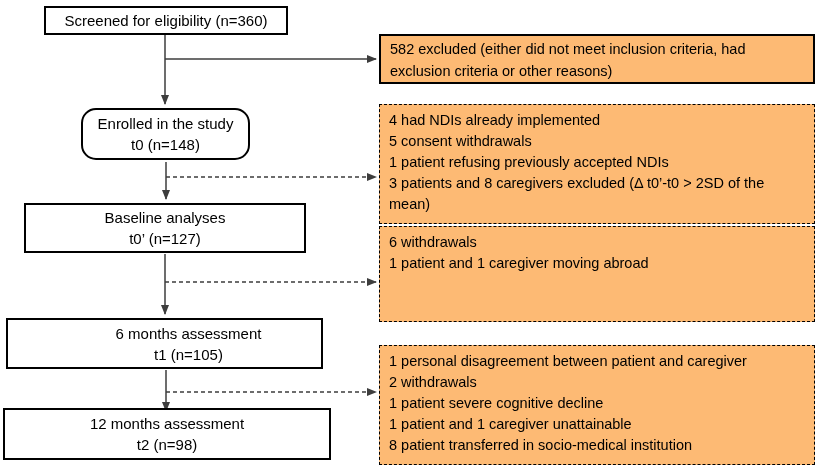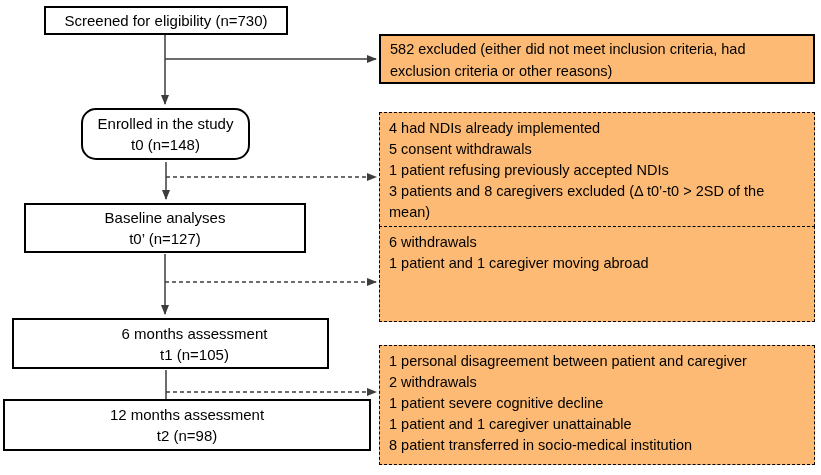--- a/index.html
+++ b/index.html
@@ -68,48 +68,48 @@
     <line x1="165" y1="59" x2="376" y2="59" stroke="#3d3d3d" stroke-width="1.5" marker-end="url(#arrow)"></line>
     <line x1="166" y1="162" x2="166" y2="199" stroke="#3d3d3d" stroke-width="1.5" marker-end="url(#arrow)"></line>
     <line x1="166" y1="177" x2="376" y2="177" stroke="#3d3d3d" stroke-width="1.5" stroke-dasharray="4 3" marker-end="url(#arrow)"></line>
     <line x1="165" y1="254" x2="165" y2="314" stroke="#3d3d3d" stroke-width="1.5" marker-end="url(#arrow)"></line>
     <line x1="165" y1="282" x2="376" y2="282" stroke="#3d3d3d" stroke-width="1.5" stroke-dasharray="4 3" marker-end="url(#arrow)"></line>
     <line x1="166" y1="370" x2="166" y2="411" stroke="#3d3d3d" stroke-width="1.5" marker-end="url(#arrow)"></line>
     <line x1="166" y1="392" x2="376" y2="392" stroke="#3d3d3d" stroke-width="1.5" stroke-dasharray="4 3" marker-end="url(#arrow)"></line>
   </svg>
 
   <div class="lbox" style="left:44px; top:6px; width:244px; height:29px;">
-    <div>Screened for eligibility (n=730)</div>
+    <div>Screened for eligibility (n=360)</div>
   </div>
 
   <div class="lbox" style="left:81px; top:108px; width:169px; height:52px;border-radius:15px;">
     <div>Enrolled in the study</div>
     <div>t0 (n=148)</div>
   </div>
 
   <div class="lbox" style="left:24px; top:203px; width:282px; height:50px;">
     <div>Baseline analyses</div>
     <div>t0’ (n=127)</div>
   </div>
 
-  <div class="lbox" style="left:12px; top:318px; width:317px; height:51px;padding-left:48px;">
+  <div class="lbox" style="left:6px; top:318px; width:317px; height:51px;padding-left:48px;">
     <div>6 months assessment</div>
     <div>t1 (n=105)</div>
   </div>
 
-  <div class="lbox" style="left:3px; top:399px; width:368px; height:52px;">
+  <div class="lbox" style="left:3px; top:408px; width:328px; height:52px;">
     <div>12 months assessment</div>
     <div>t2 (n=98)</div>
   </div>
 
   <div class="rbox solid" style="top:34px; height:50px;">
     <div class="item">582 excluded (either did not meet inclusion criteria, had exclusion criteria or other reasons)</div>
   </div>
 
-  <div class="rbox dashed" style="top:112px; height:120px;">
+  <div class="rbox dashed" style="top:104px; height:120px;">
     <div class="item">4 had NDIs already implemented</div>
     <div class="item">5 consent withdrawals</div>
     <div class="item">1 patient refusing previously accepted NDIs</div>
     <div class="item">3 patients and 8 caregivers excluded (Δ t0’-t0 &gt; 2SD of the mean)</div>
   </div>
 
   <div class="rbox dashed" style="top:226px; height:96px;">
     <div class="item">6 withdrawals</div>
     <div class="item">1 patient and 1 caregiver moving abroad</div>
   </div>

